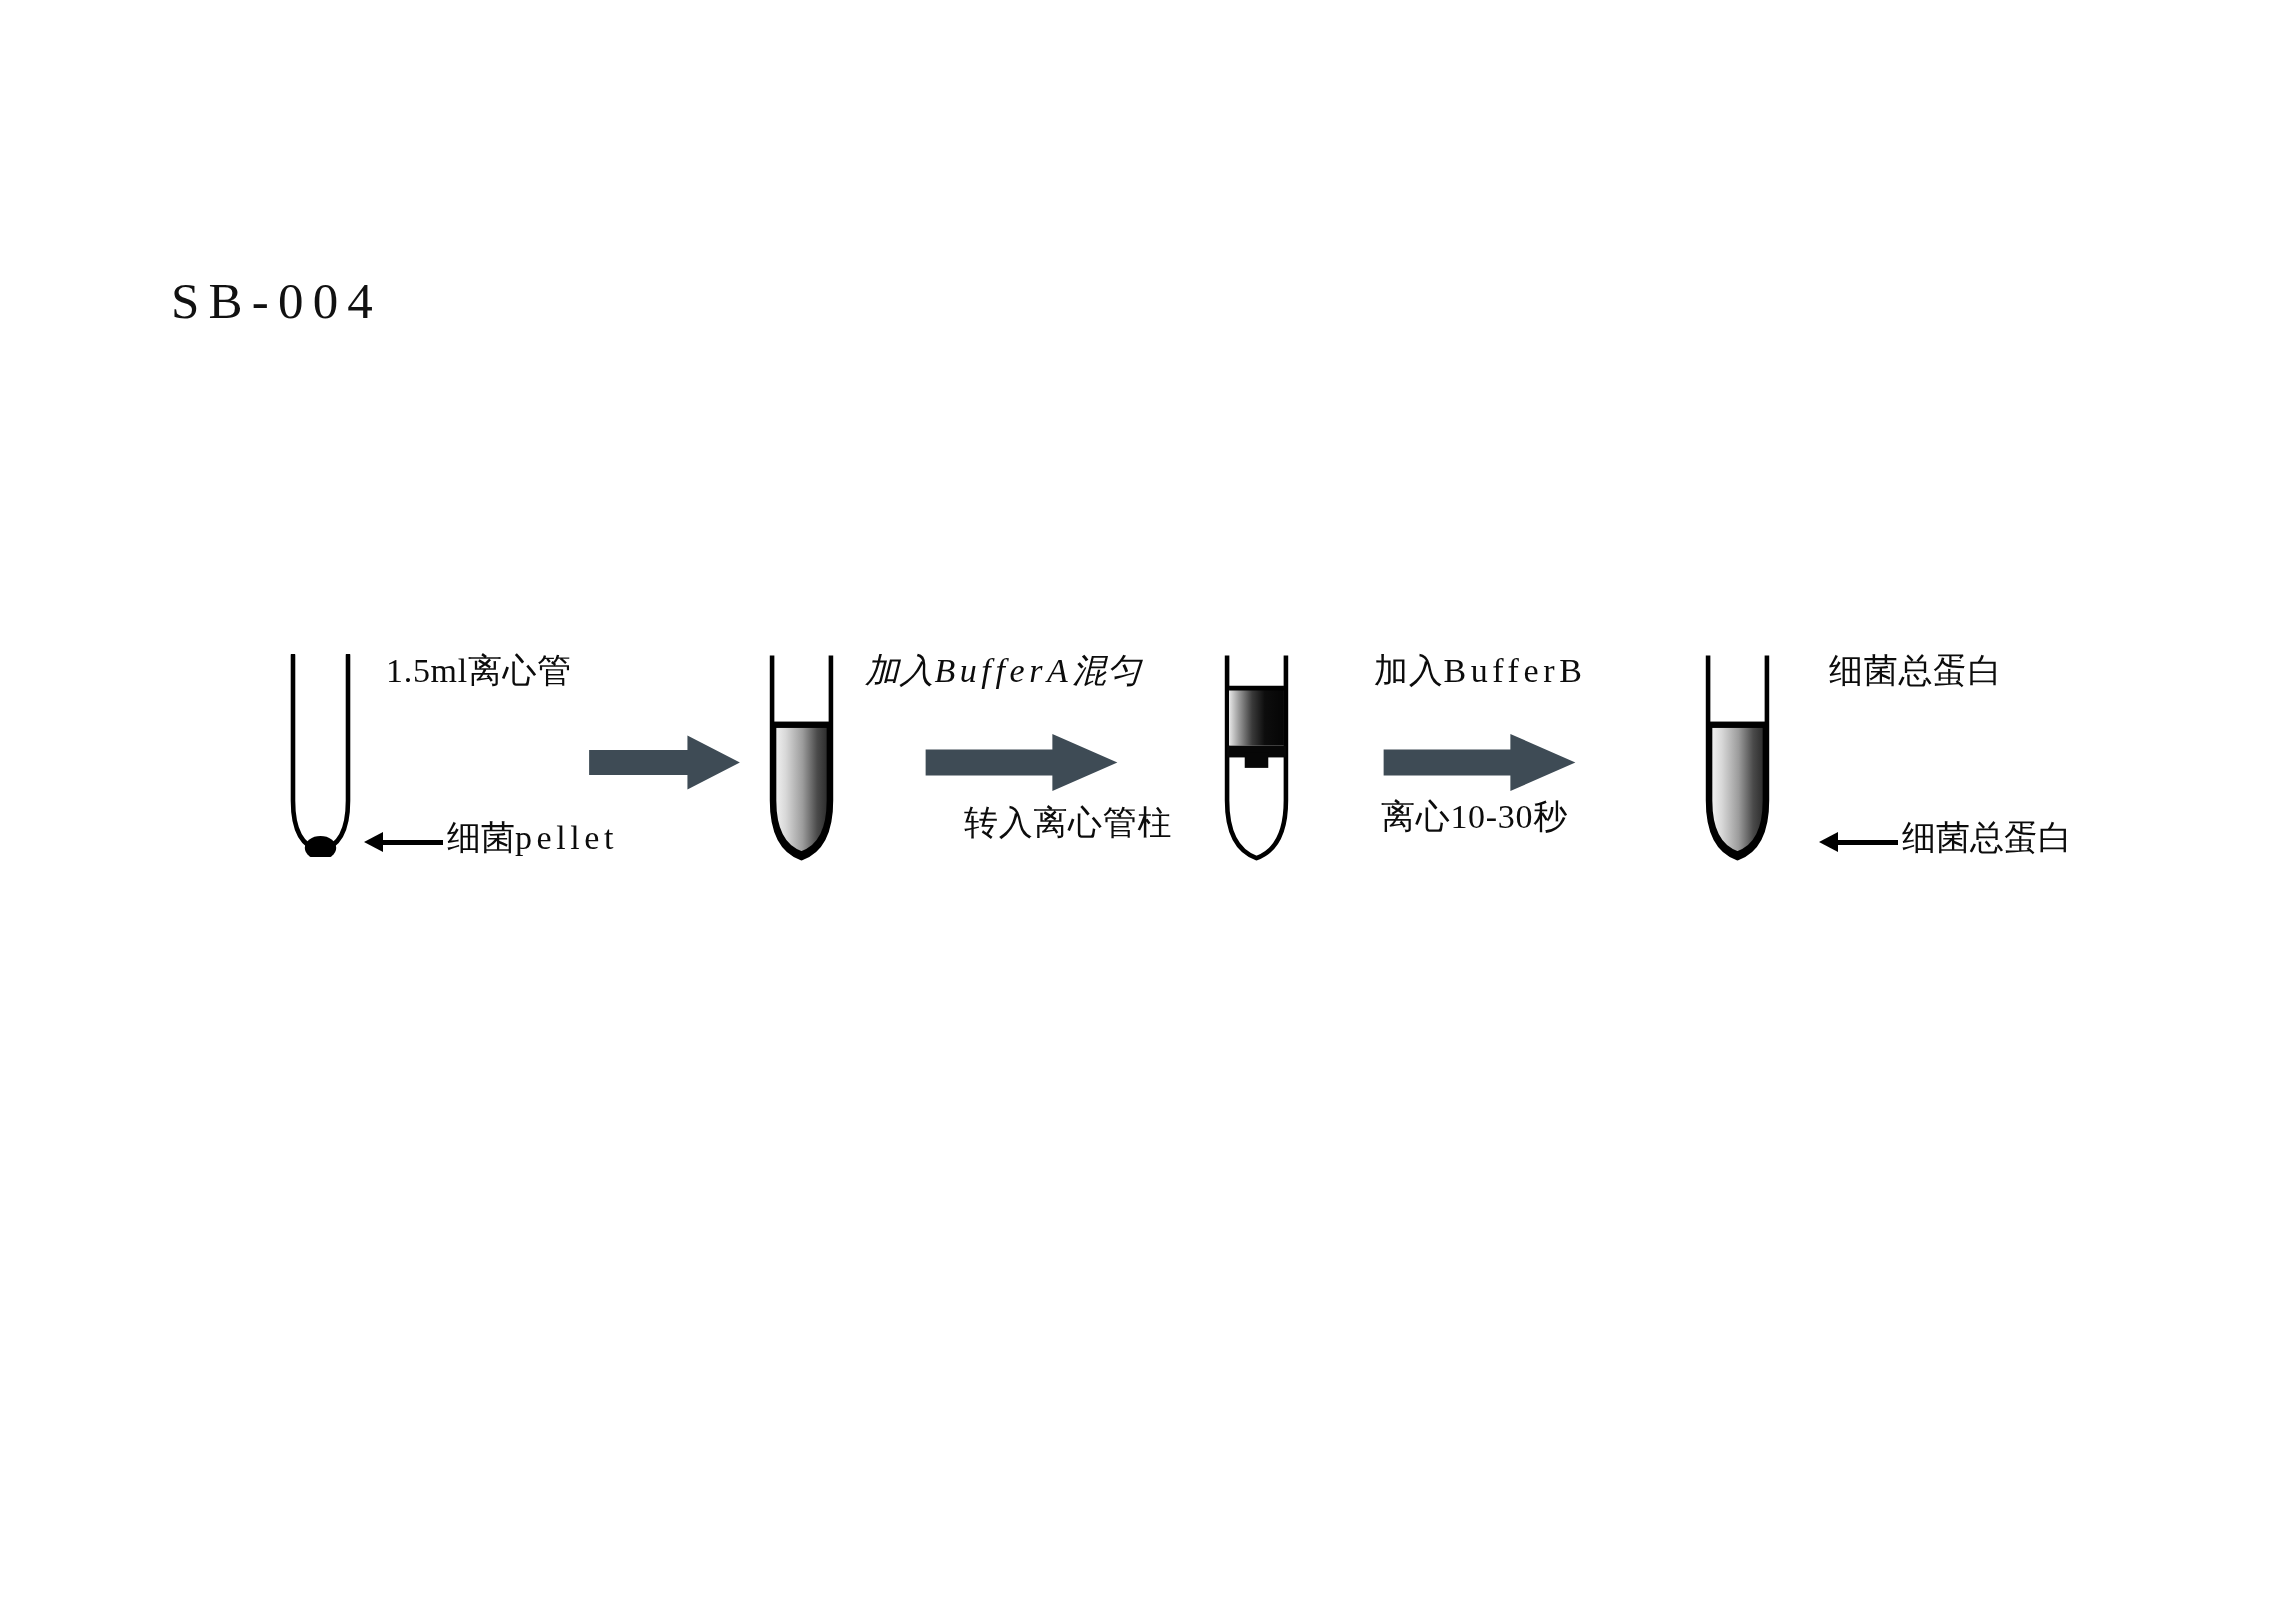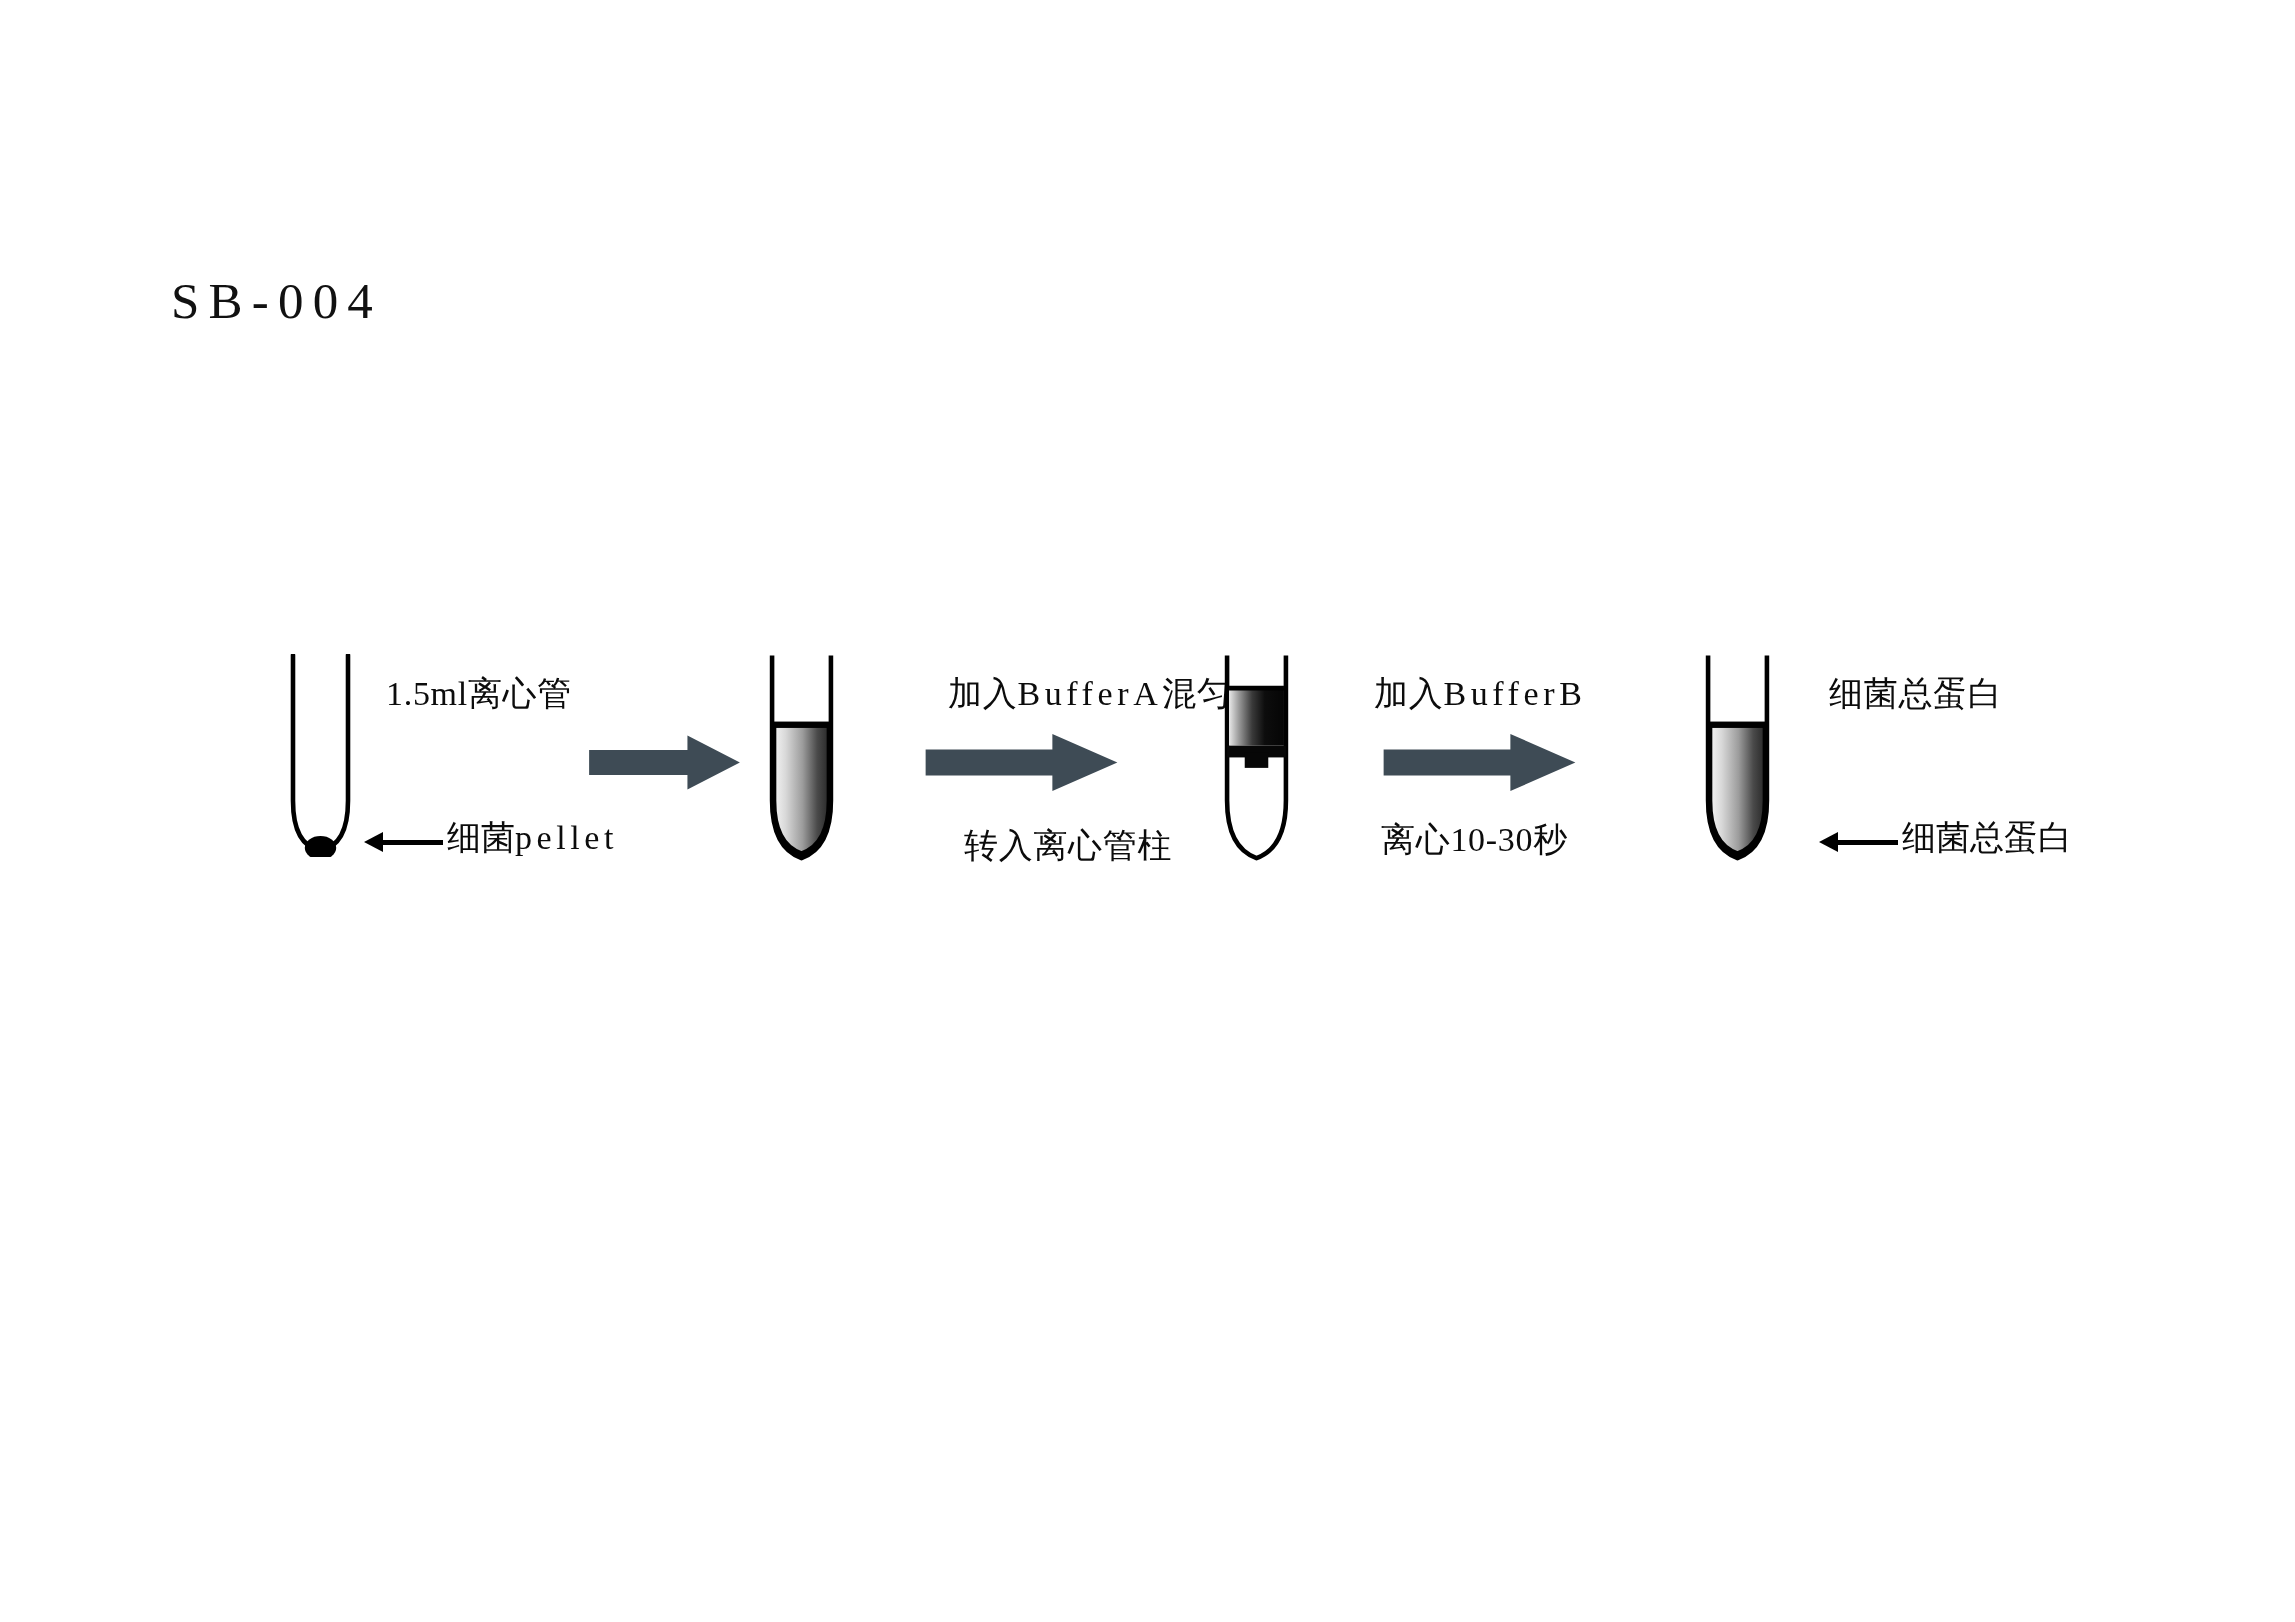--- a/index.html
+++ b/index.html
@@ -43,21 +43,20 @@
   }
 
   
   .label {
     font-family: "Liberation Serif", "DejaVu Serif", serif;
     font-size: 34px;
     line-height: 1;
     color: #0c0c0c;
     white-space: nowrap;
     letter-spacing: 0.7px;
-    margin-top: 23px;
   }
   .label .lat {
     letter-spacing: 4.6px;
   }
 
   
   .callout {
     display: flex;
     align-items: flex-end;
     gap: 0px;
@@ -147,21 +146,21 @@
       </defs>
 
       <path d="M 20 2 L 20 224 Q 20 296 65 312 Q 110 296 110 224 L 110 2" fill="none" stroke="#000000" stroke-width="7" stroke-linejoin="round"></path>
 
       <path d="M 22 108 L 108 108 L 108 224 Q 108 292 65 306 Q 22 292 22 224 Z" fill="url(#liqGrad2)" stroke="#000000" stroke-width="9" stroke-linejoin="round"></path>
 
       <line x1="22" y1="108" x2="108" y2="108" stroke="#000000" stroke-width="9"></line>
     </svg>
   </div>
 
-  <div class="label" style="left:948px; top:654px;"><span>加入</span><span class="lat">BufferA</span><span>混匀</span></div>
+  <div class="label" style="left:865px; top:654px;font-style:italic;"><span>加入</span><span class="lat">BufferA</span><span>混匀</span></div>
 
   <div class="proc-arrow" style="left:925px; top:730px;">
     <svg width="193" height="65" viewBox="0 0 295 100">
       <polygon points="0,30 195,30 195,6 295,50 195,94 195,70 0,70" fill="#3E4B55"></polygon>
     </svg>
   </div>
 
   <div class="label" style="left:964px; top:806px;">转入离心管柱</div>
 
   <div class="stage" style="left:1214px; top:654px; width:85px; height:216px;">

